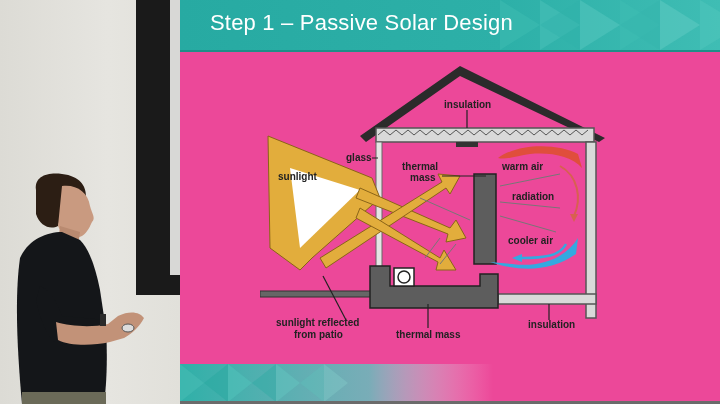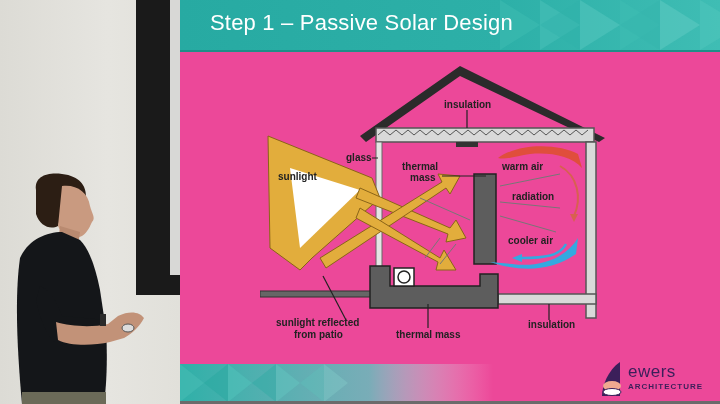--- a/index.html
+++ b/index.html
@@ -141,22 +141,13 @@
     <polygon points="0,0 24,19 0,38" fill="#49beb6" opacity="0.5"></polygon>
     <polygon points="24,19 48,0 48,38" fill="#28a89f" opacity="0.5"></polygon>
     <polygon points="48,0 72,19 48,38" fill="#52c3bb" opacity="0.5"></polygon>
     <polygon points="72,19 96,0 96,38" fill="#2aaba2" opacity="0.4"></polygon>
     <polygon points="96,0 120,19 96,38" fill="#66cbc4" opacity="0.4"></polygon>
     <polygon points="120,19 144,0 144,38" fill="#5cc6be" opacity="0.3"></polygon>
     <polygon points="144,0 168,19 144,38" fill="#8ad7d1" opacity="0.3"></polygon>
   </svg>
   <div class="footer-line"></div>
 
-  <div class="logo">
-    <svg width="28" height="40" viewBox="0 0 28 40" style="position:absolute;left:0;top:0;">
-      <path d="M22,2 L22,36 L4,36 C4,26 10,10 22,2 Z" fill="#3b1f5a"></path>
-      <ellipse cx="14" cy="26" rx="9" ry="5" fill="#f0a890"></ellipse>
-      <ellipse cx="14" cy="32" rx="9" ry="3.5" fill="#ffffff" stroke="#3b1f5a" stroke-width="1"></ellipse>
-    </svg>
-    <div class="logo-ewers">ewers</div>
-    <div class="logo-arch">ARCHITECTURE</div>
-  </div>
 </div>
 
 </body></html>

